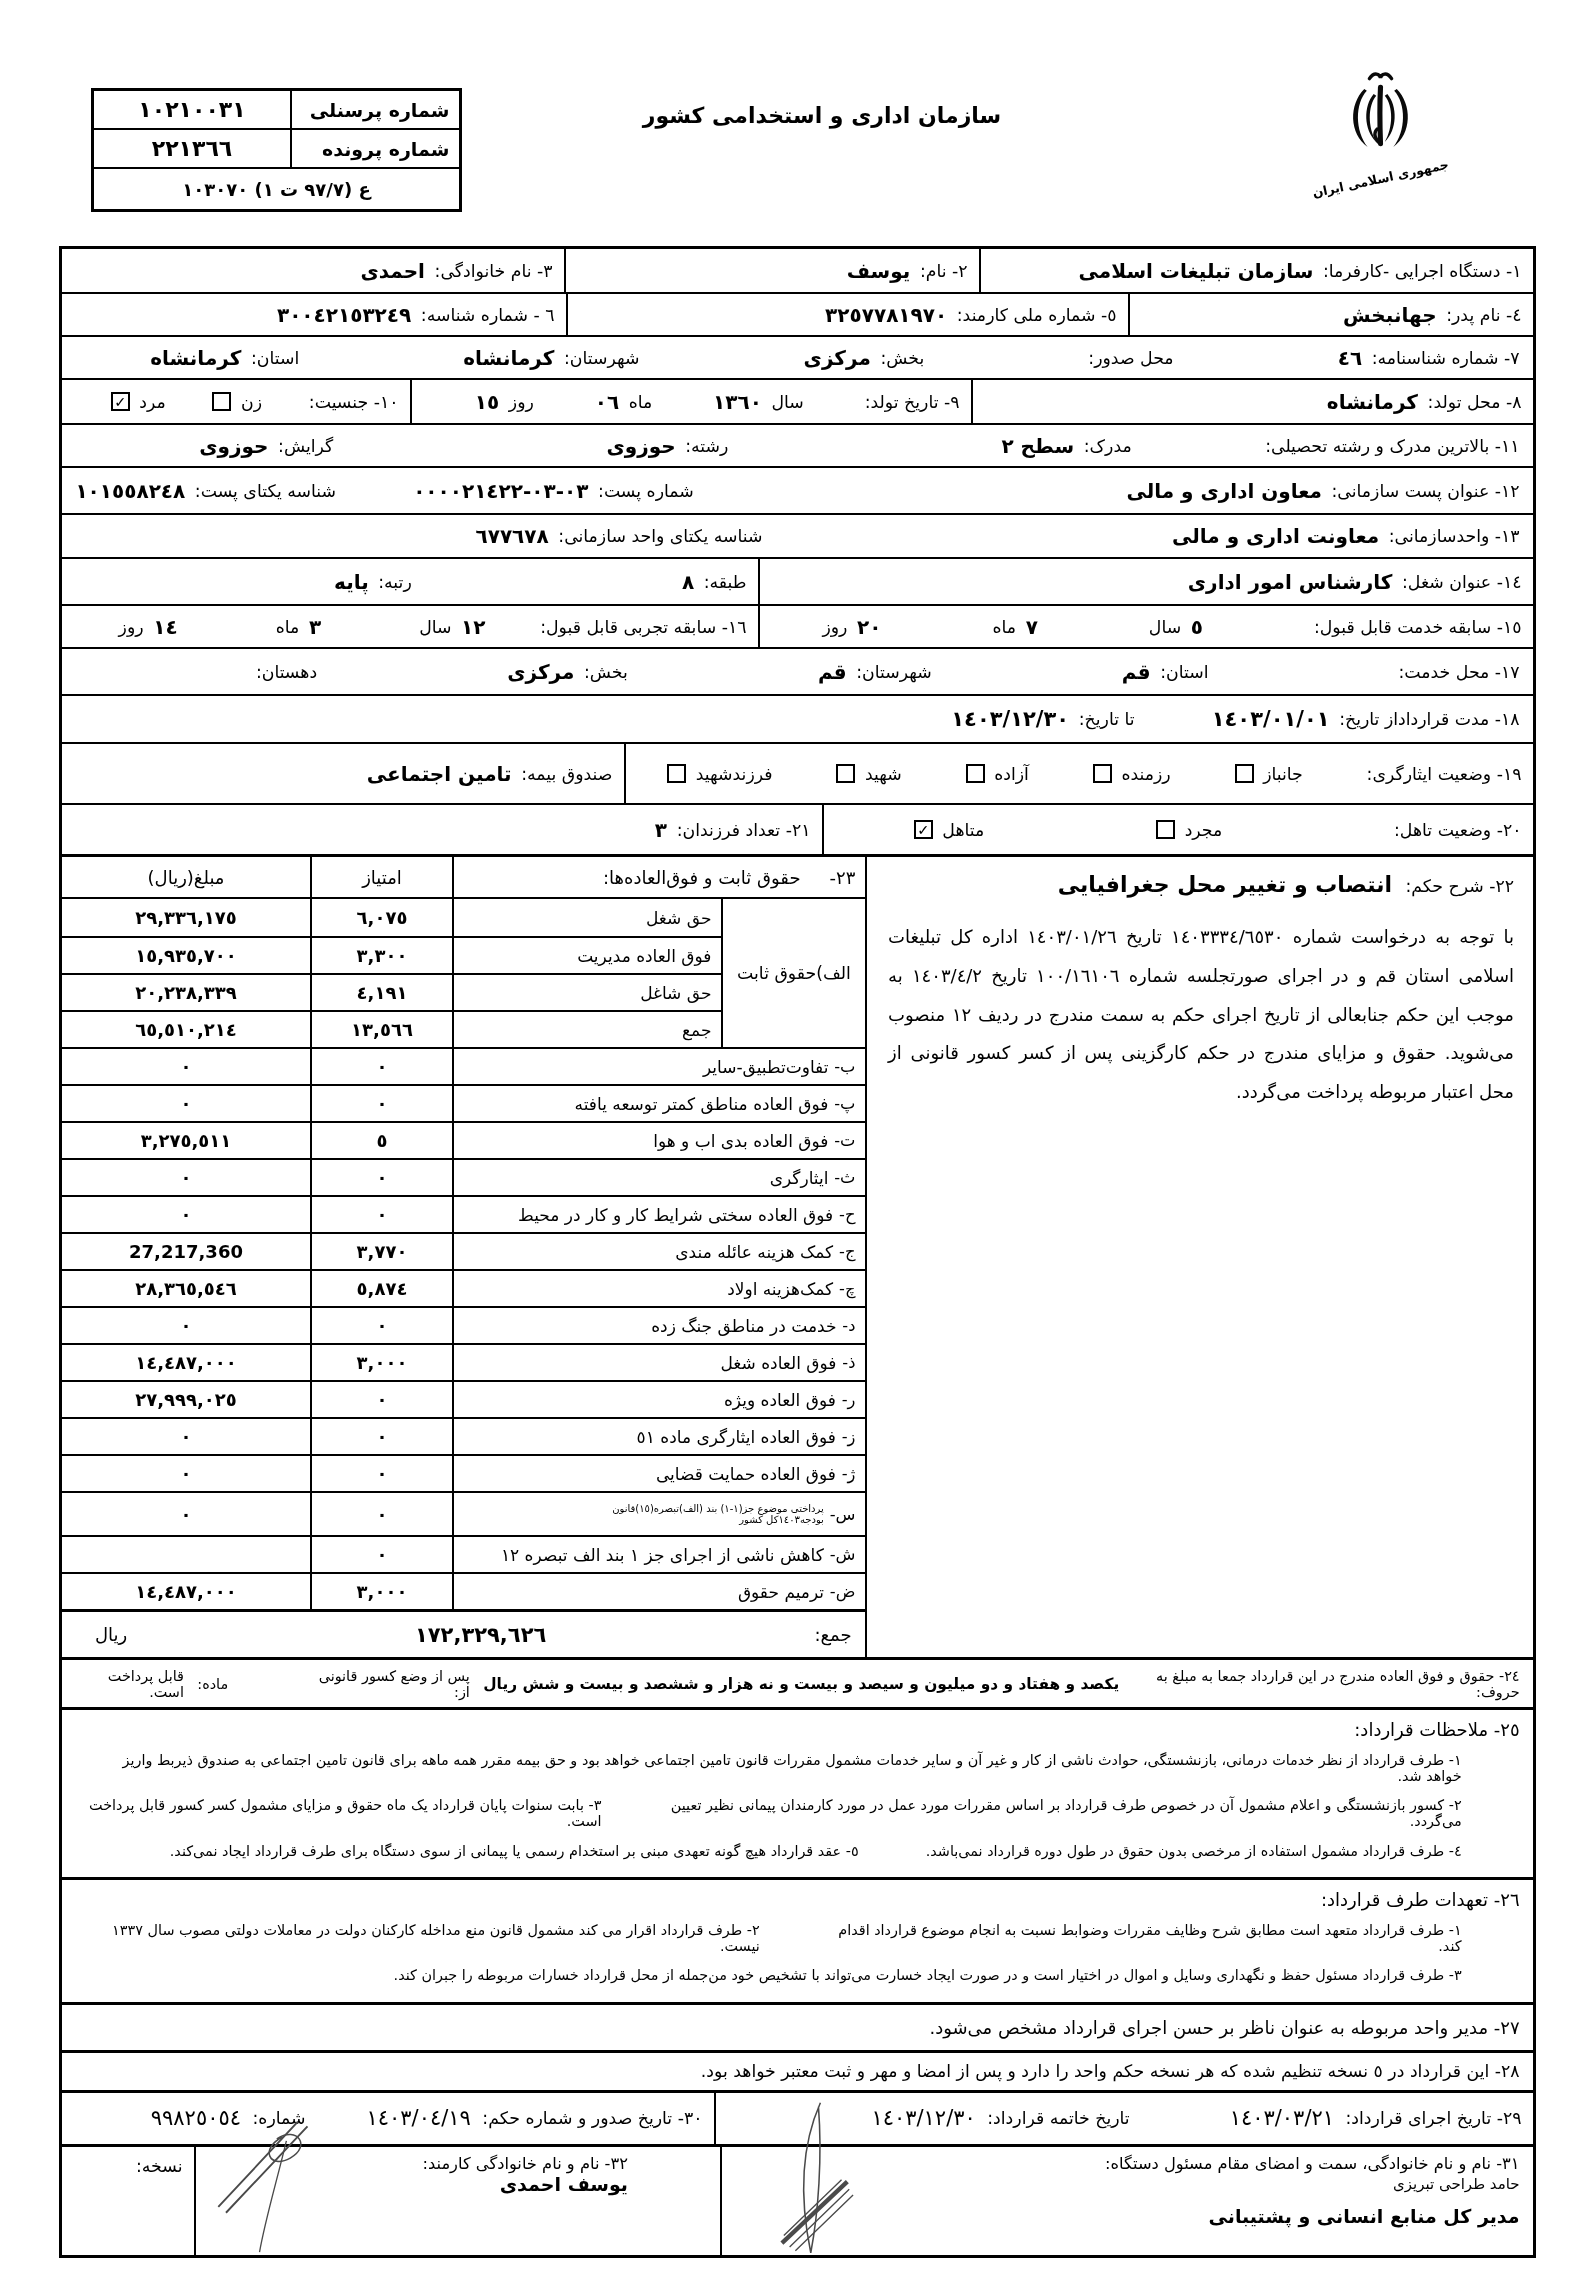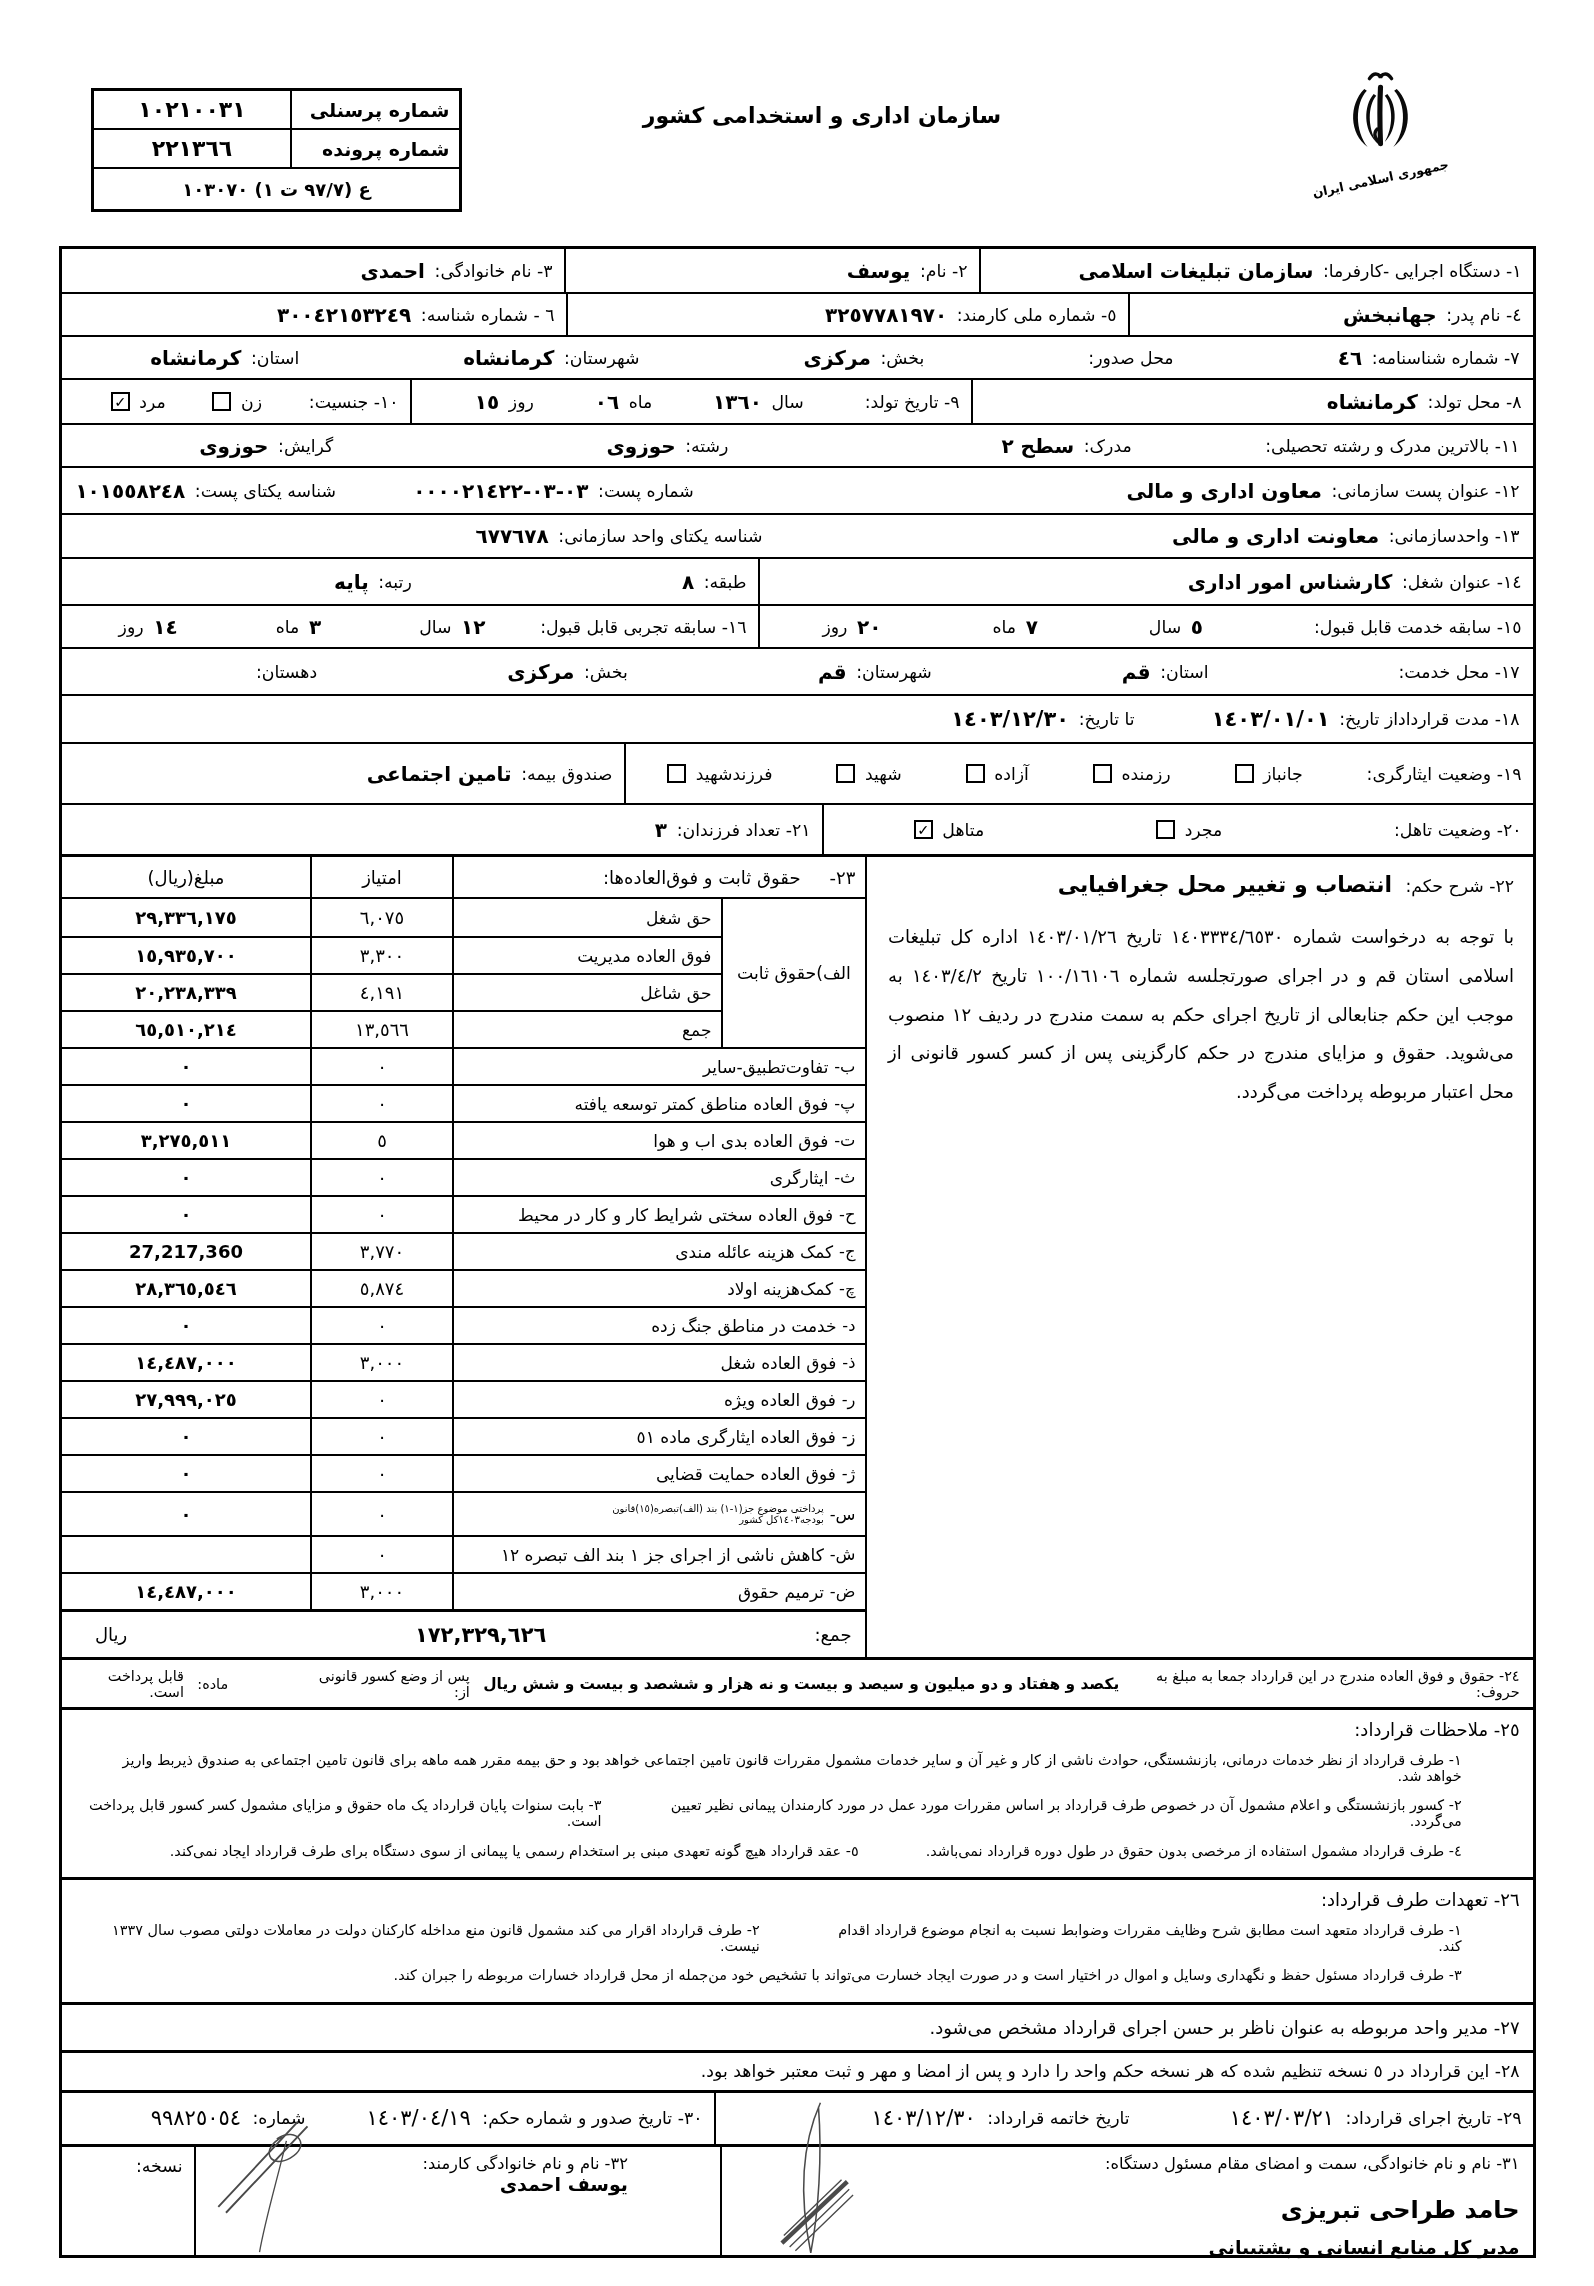--- a/index.html
+++ b/index.html
@@ -45,21 +45,21 @@
   .band{display:flex;align-items:stretch;border-top:3.8px solid #000}
   .sharh{flex:1;border-left:2.9px solid #000;padding:15.4px 19px 9.6px 17.3px}
   .sharh-head{display:flex;align-items:baseline;gap:13.4px}
   .sharh-title{font-weight:700;font-size:22px}
   .sharh-body{margin-top:21px;font-size:18px;line-height:2.15;text-align:justify;padding-left:3.8px}
   .salary{width:803px;display:flex;flex-direction:column}
   .srow{display:flex;align-items:stretch;border-top:2.9px solid #000;height:37px}
   .srow.head{border-top:none;height:40px}
   .scell{display:flex;align-items:center;padding:0 9.6px}
   .slabel{flex:1;font-size:17px;border-left:2.9px solid #000;gap:5.8px}
-  .sscore{width:142px;justify-content:center;font-weight:400;font-size:18px;border-left:2.9px solid #000}
+  .sscore{width:142px;justify-content:center;font-weight:700;font-size:18px;border-left:2.9px solid #000}
   .samount{width:248px;justify-content:center;font-weight:700;font-size:18px}
   .hlabel{flex:1;font-size:18px;border-left:2.9px solid #000;display:flex;align-items:center;gap:29px;padding:0 9.6px}
   .fixedwrap{display:flex;border-top:2.9px solid #000}
   .groupcell{width:144px;border-left:2.9px solid #000;display:flex;align-items:center;justify-content:center;font-size:17.3px}
   .fixedrows{flex:1}
   .fixedrows .srow:first-child{border-top:none}
   .pfx{font-size:16.3px;white-space:nowrap}
   .tiny{font-size:10px;line-height:1.15;max-width:223px;white-space:normal}
   .smallrow{height:44px}
   .stotal{height:48px;border-top:3.8px solid #000;align-items:center}
@@ -76,21 +76,21 @@
   .sechead{font-size:18px;margin-bottom:5.8px}
   .note-line{display:flex;gap:67px;padding:6.7px 58px 6.7px 9.6px;font-size:14.4px}
   .liner{border-top:3.8px solid #000;display:flex;align-items:center;padding:0 13.4px;font-size:18px}
   .r29c{gap:11.5px}
   .dt{font-weight:400;font-size:21px;white-space:nowrap}
 
   
   .sigrow{border-top:3.8px solid #000;display:flex;align-items:stretch;height:111px;position:relative}
   .sig-agency{flex:1;border-left:2.9px solid #000;position:relative;padding:7.7px 13.4px}
   .s31label{font-size:16.3px;text-align:right}
-  .s31name{font-weight:700;font-size:24px;margin-top:23px;text-align:right;padding-left:19px}
+  .s31name{font-weight:400;font-size:15px;margin-top:2px;text-align:right;padding-left:19px}
   .s31role{font-weight:700;font-size:19px;margin-top:11.5px;text-align:right}
   .sig-emp{width:526px;border-left:2.9px solid #000;position:relative;padding:7.7px 92px 7.7px 7.7px}
   .s32label{font-size:16.3px;text-align:right}
   .s32name{font-weight:700;font-size:19px;text-align:right;padding-left:58px}
   .sig-copy{width:132px;padding:9.6px 11.5px;font-size:17.3px}
   .sigsvg{position:absolute;pointer-events:none}
   .sig-agency .sigsvg{left:33px;top:-50px}
   .sig-emp .sigsvg{left:5.8px;top:-35px}
 </style>
 </head>

